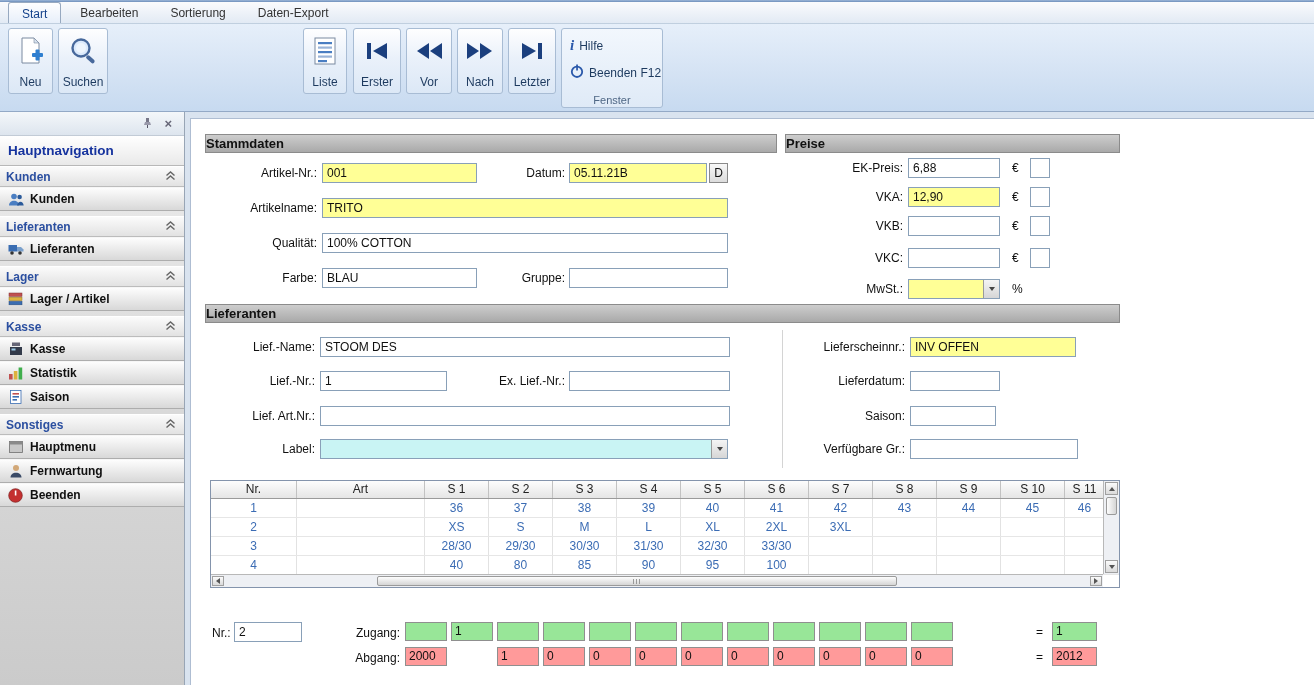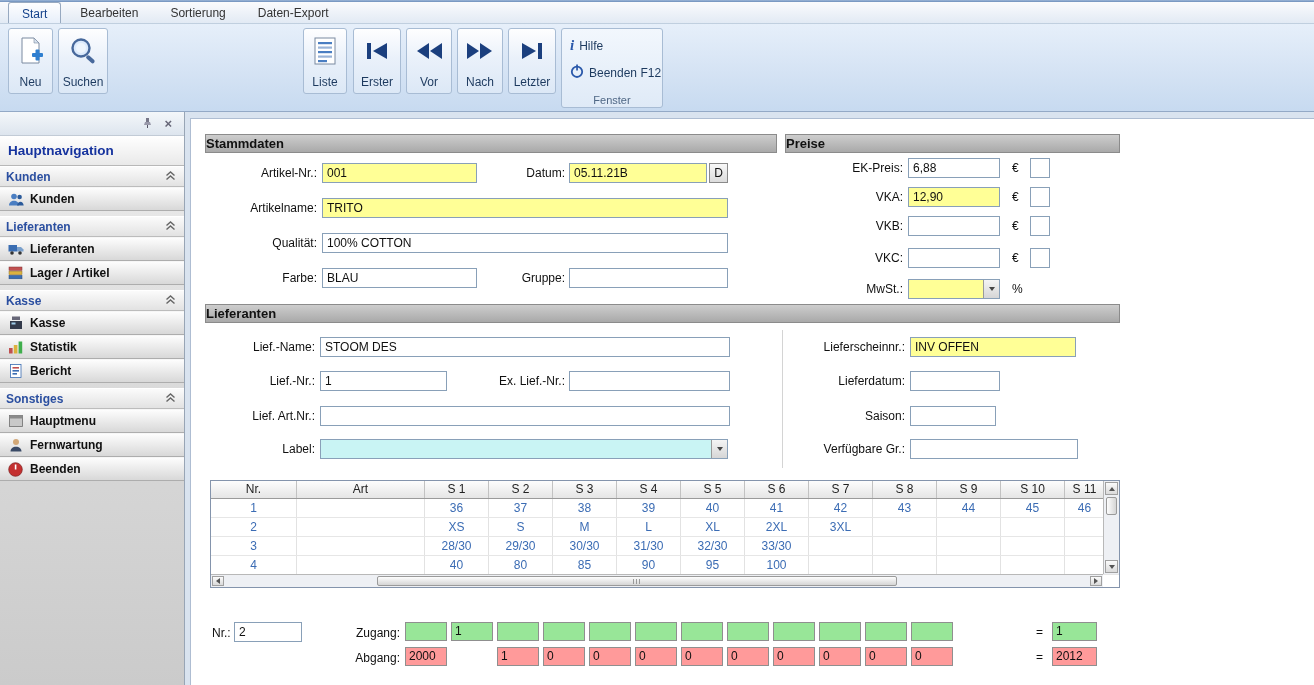--- a/index.html
+++ b/index.html
@@ -205,20 +205,27 @@
           <span class="nav-ico">
             <svg width="16" height="14">
               <rect x="0.5" y="3" width="8.5" height="6.5" fill="#3a6db2"></rect>
               <path d="M9 5h4l2.5 2.5v2H9z" fill="#7aa0cc"></path>
               <circle cx="4" cy="11" r="1.8" fill="#333"></circle>
               <circle cx="12" cy="11" r="1.8" fill="#333"></circle>
             </svg>
           </span>
           <span>Lieferanten</span>
         </div>
+        <div class="nav-header">
+          <span>Lager</span>
+          <span><svg width="11" height="10" viewBox="0 0 11 10">
+              <path d="M1.5 4.5 5.5 1l4 3.5" fill="none" stroke="#666" stroke-width="1.4"></path>
+              <path d="M1.5 8.5 5.5 5l4 3.5" fill="none" stroke="#666" stroke-width="1.4"></path>
+            </svg></span>
+        </div>
         <div class="nav-item">
           <span class="nav-ico">
             <svg width="16" height="14">
               <rect x="1" y="1" width="13" height="3.4" fill="#c05050" stroke="#803030" stroke-width=".5"></rect>
               <rect x="1" y="5.2" width="13" height="3.4" fill="#ddb23e" stroke="#96782a" stroke-width=".5"></rect>
               <rect x="1" y="9.4" width="13" height="3.4" fill="#3a6db2" stroke="#27497a" stroke-width=".5"></rect>
             </svg>
           </span>
           <span>Lager / Artikel</span>
         </div>
@@ -251,21 +258,21 @@
         </div>
         <div class="nav-item">
           <span class="nav-ico">
             <svg width="16" height="14">
               <rect x="2.5" y="0.5" width="10.5" height="13" fill="#fff" stroke="#3a6db2" stroke-width=".8"></rect>
               <rect x="4.5" y="3" width="6.5" height="1.6" fill="#c05050"></rect>
               <rect x="4.5" y="6" width="6.5" height="1.6" fill="#3a6db2"></rect>
               <rect x="4.5" y="9" width="4.5" height="1.6" fill="#3a6db2"></rect>
             </svg>
           </span>
-          <span>Bericht</span>
+          <span>Saison</span>
         </div>
         <div class="nav-header">
           <span>Sonstiges</span>
           <span><svg width="11" height="10" viewBox="0 0 11 10">
               <path d="M1.5 4.5 5.5 1l4 3.5" fill="none" stroke="#666" stroke-width="1.4"></path>
               <path d="M1.5 8.5 5.5 5l4 3.5" fill="none" stroke="#666" stroke-width="1.4"></path>
             </svg></span>
         </div>
         <div class="nav-item">
           <span class="nav-ico">

